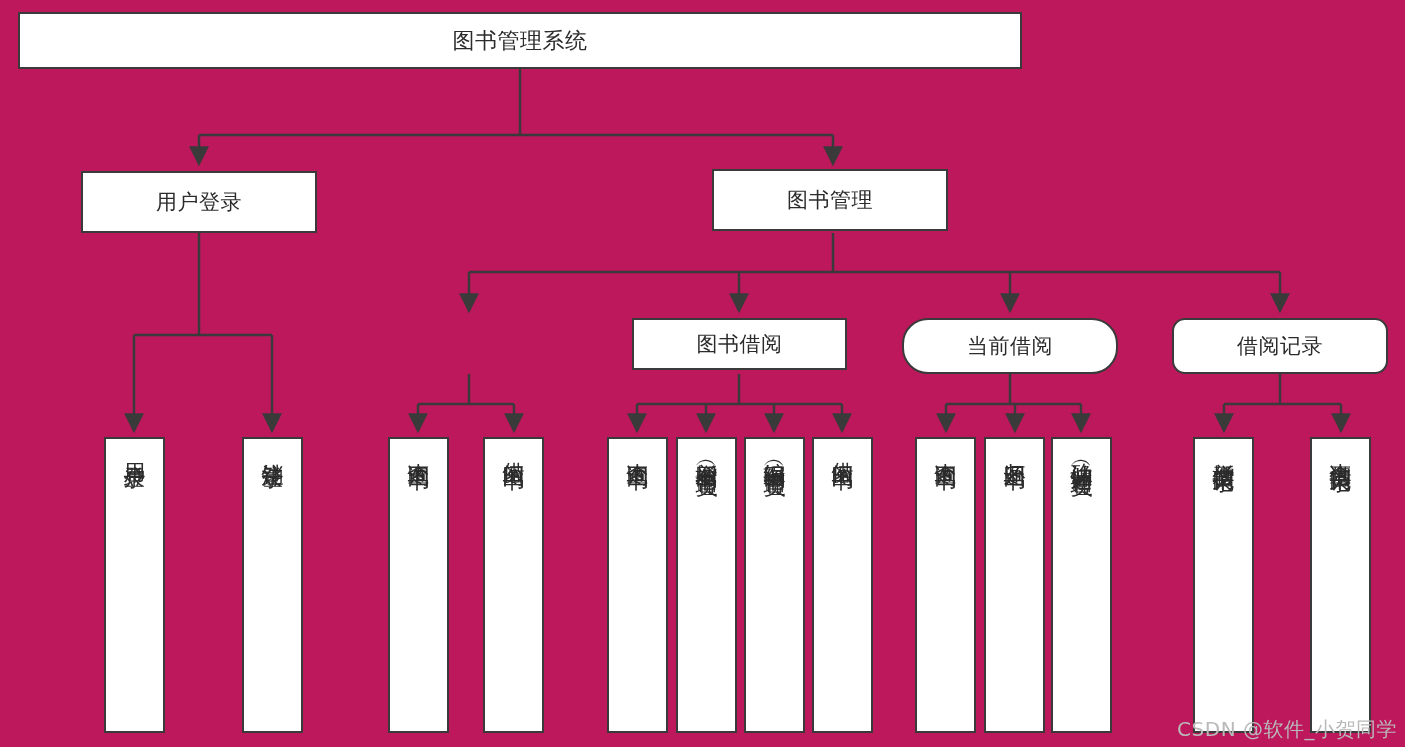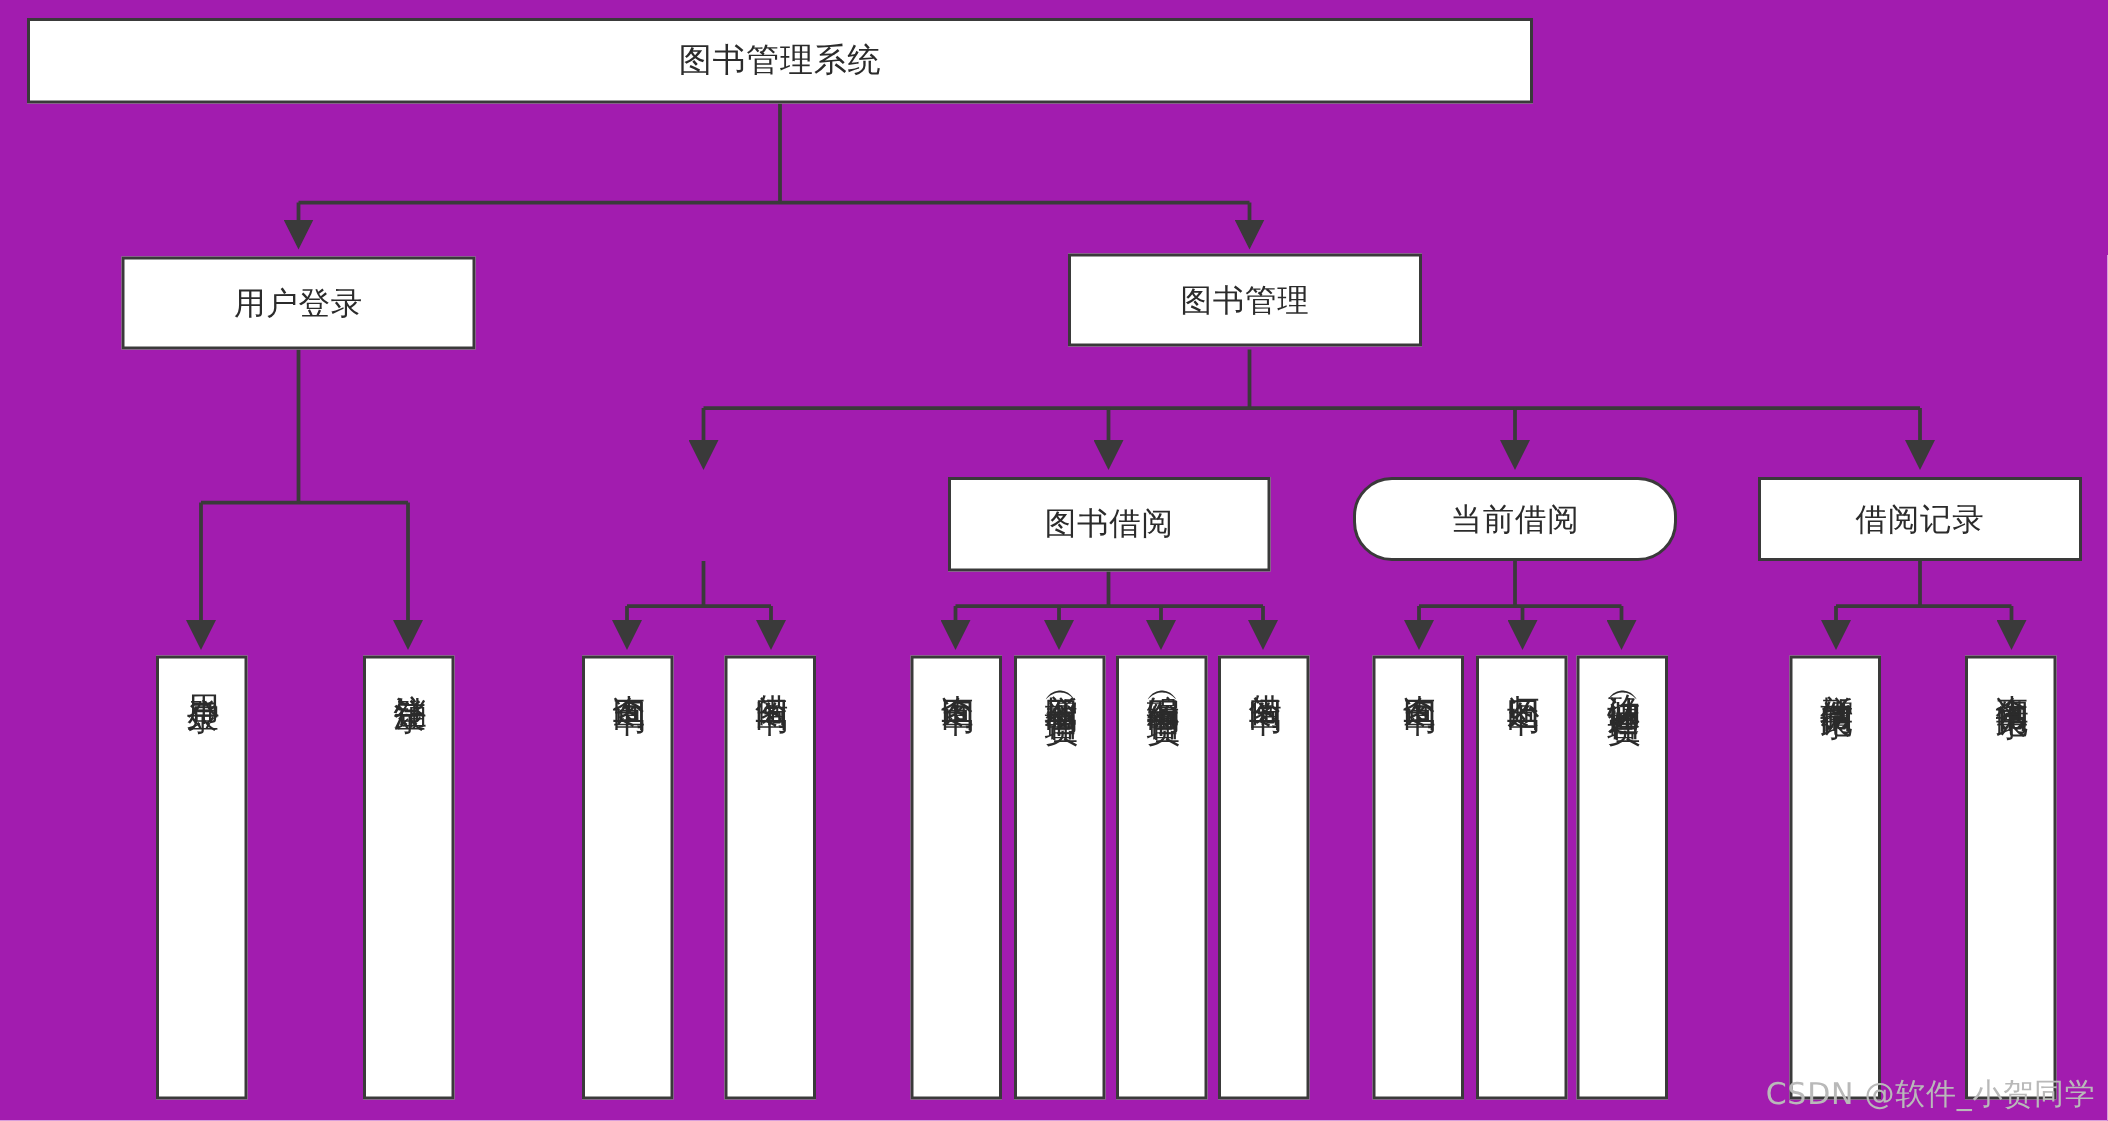--- a/index.html
+++ b/index.html
@@ -8,21 +8,21 @@
     padding: 0;
     background: #ffffff;
   }
   body {
     font-family: "DejaVu Sans", "Liberation Sans", sans-serif;
   }
   #canvas {
     position: relative;
     width: 1405px;
     height: 747px;
-    background: #a21caf;
+    background: #be185d;
     overflow: hidden;
   }
   svg.wires {
     position: absolute;
     left: 0;
     top: 0;
     width: 1405px;
     height: 747px;
     pointer-events: none;
   }
@@ -135,27 +135,27 @@
     <span class="lbl">图书管理系统</span>
   </div>
 
   <div class="node horiz" style="left:81px; top:171px; width:236px; height:62px;">
     <span class="lbl">用户登录</span>
   </div>
   <div class="node horiz" style="left:712px; top:169px; width:236px; height:62px;">
     <span class="lbl">图书管理</span>
   </div>
 
-  <div class="node horiz" style="left:632px; top:318px; width:215px; height:63px;">
+  <div class="node horiz" style="left:632px; top:318px; width:215px; height:52px;">
     <span class="lbl">图书借阅</span>
   </div>
   <div class="node horiz" style="left:902px; top:318px; width:216px; height:56px;border-radius:26px;">
     <span class="lbl">当前借阅</span>
   </div>
-  <div class="node horiz" style="left:1172px; top:318px; width:216px; height:56px;">
+  <div class="node horiz" style="left:1172px; top:318px; width:216px; height:56px;border-radius:13px;">
     <span class="lbl">借阅记录</span>
   </div>
 
   <div class="node vert" style="left:104px; top:437px; width:61px; height:296px;">
     <span class="lbl">用户登录</span>
   </div>
   <div class="node vert" style="left:242px; top:437px; width:61px; height:296px;">
     <span class="lbl">注销登录</span>
   </div>
 

